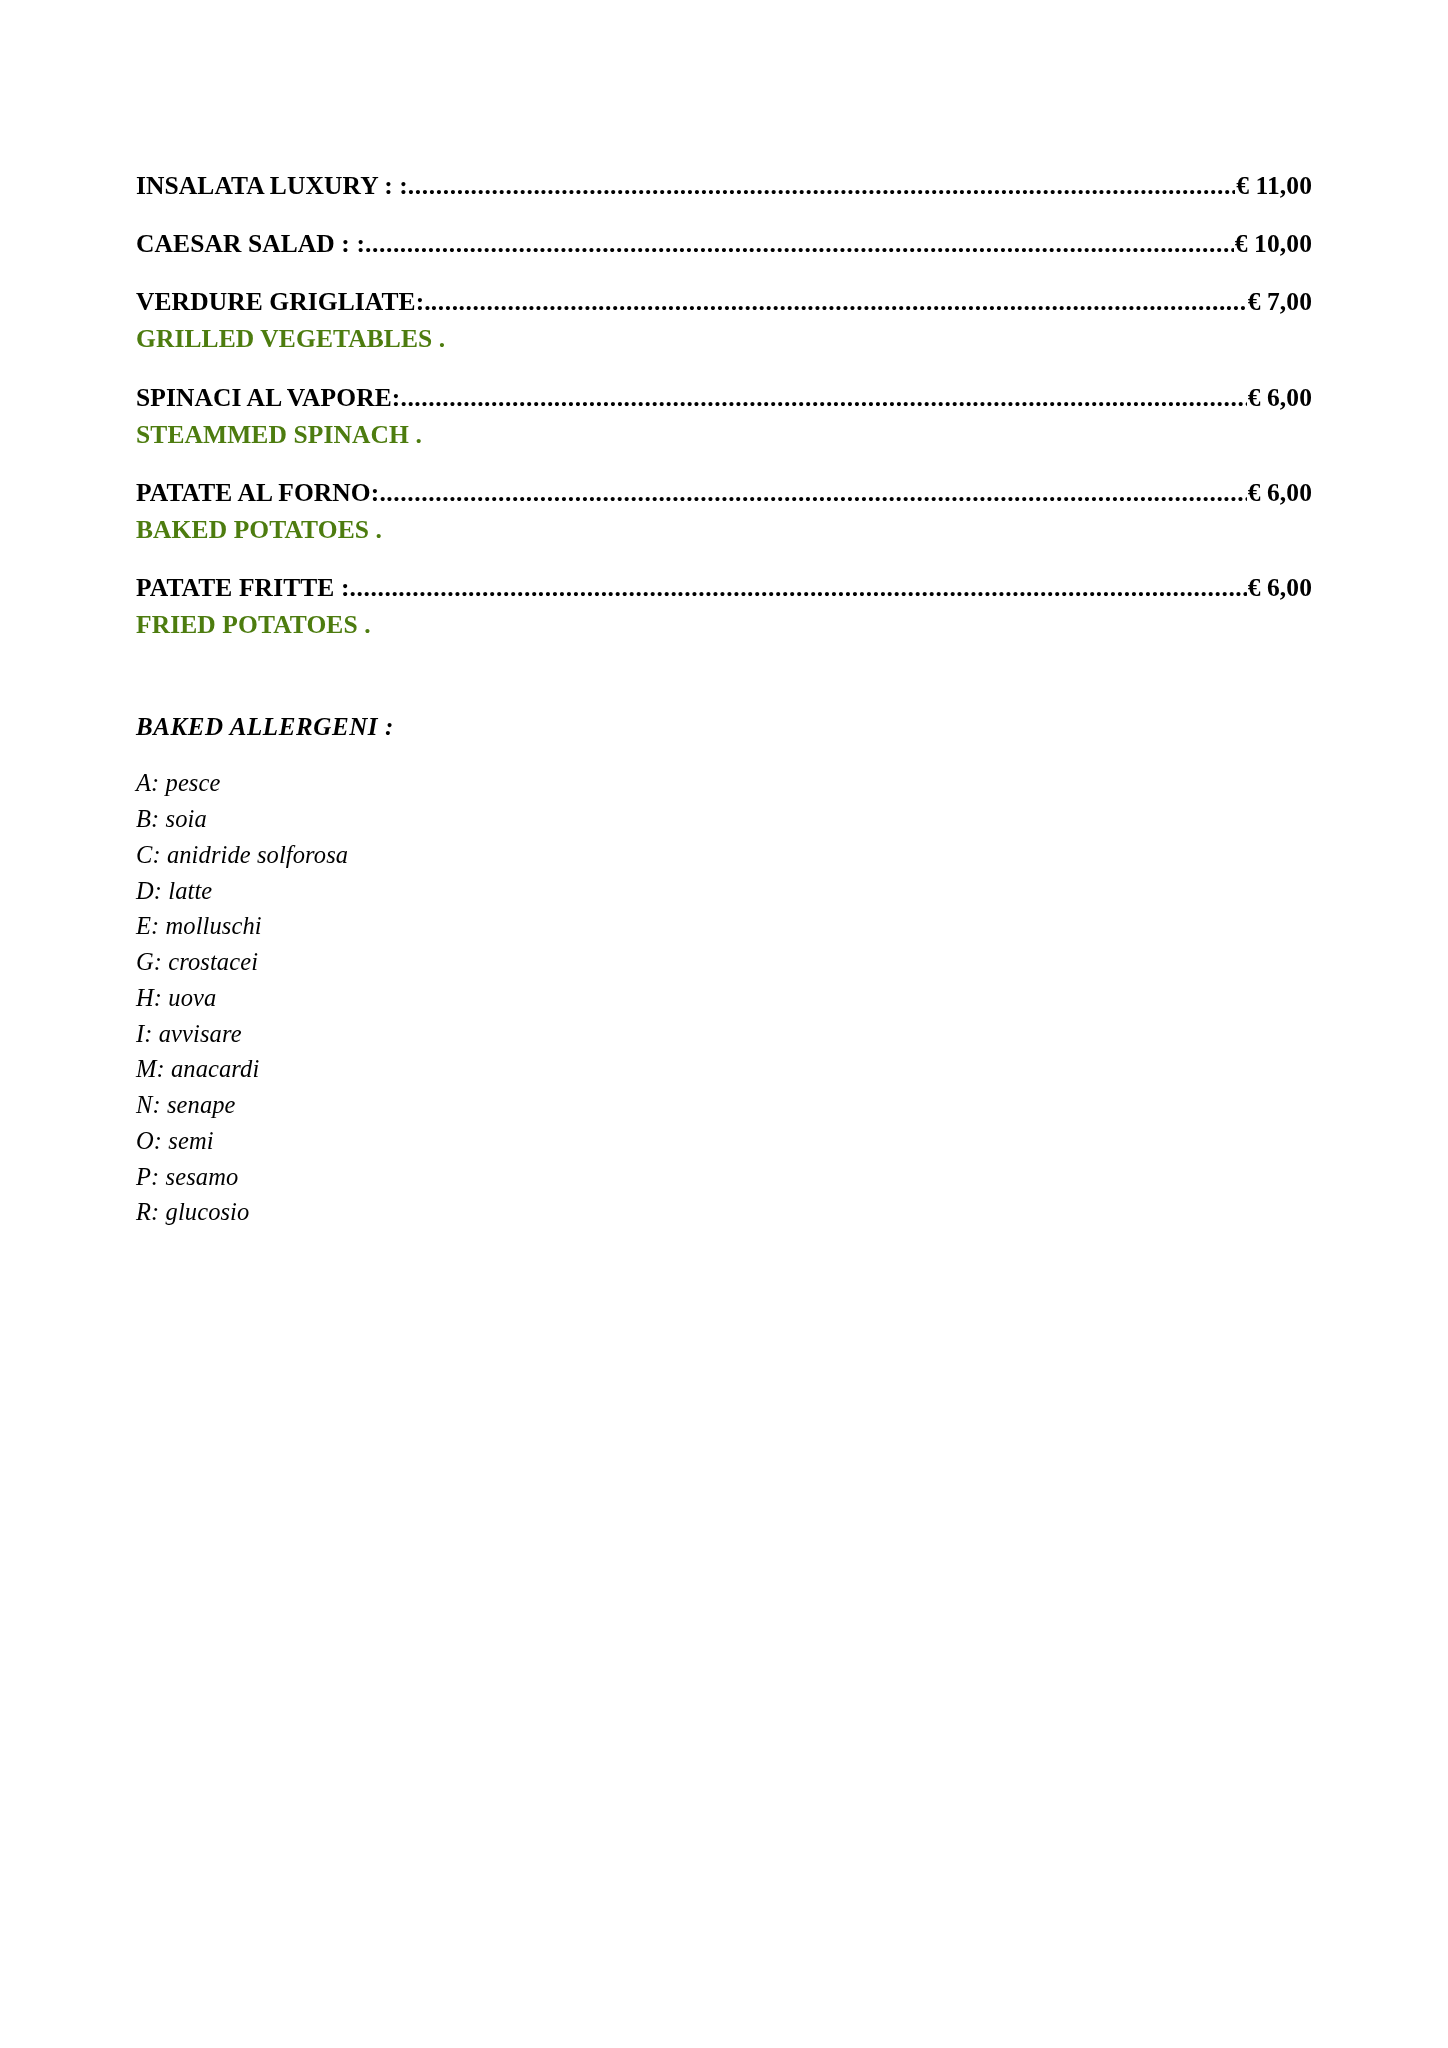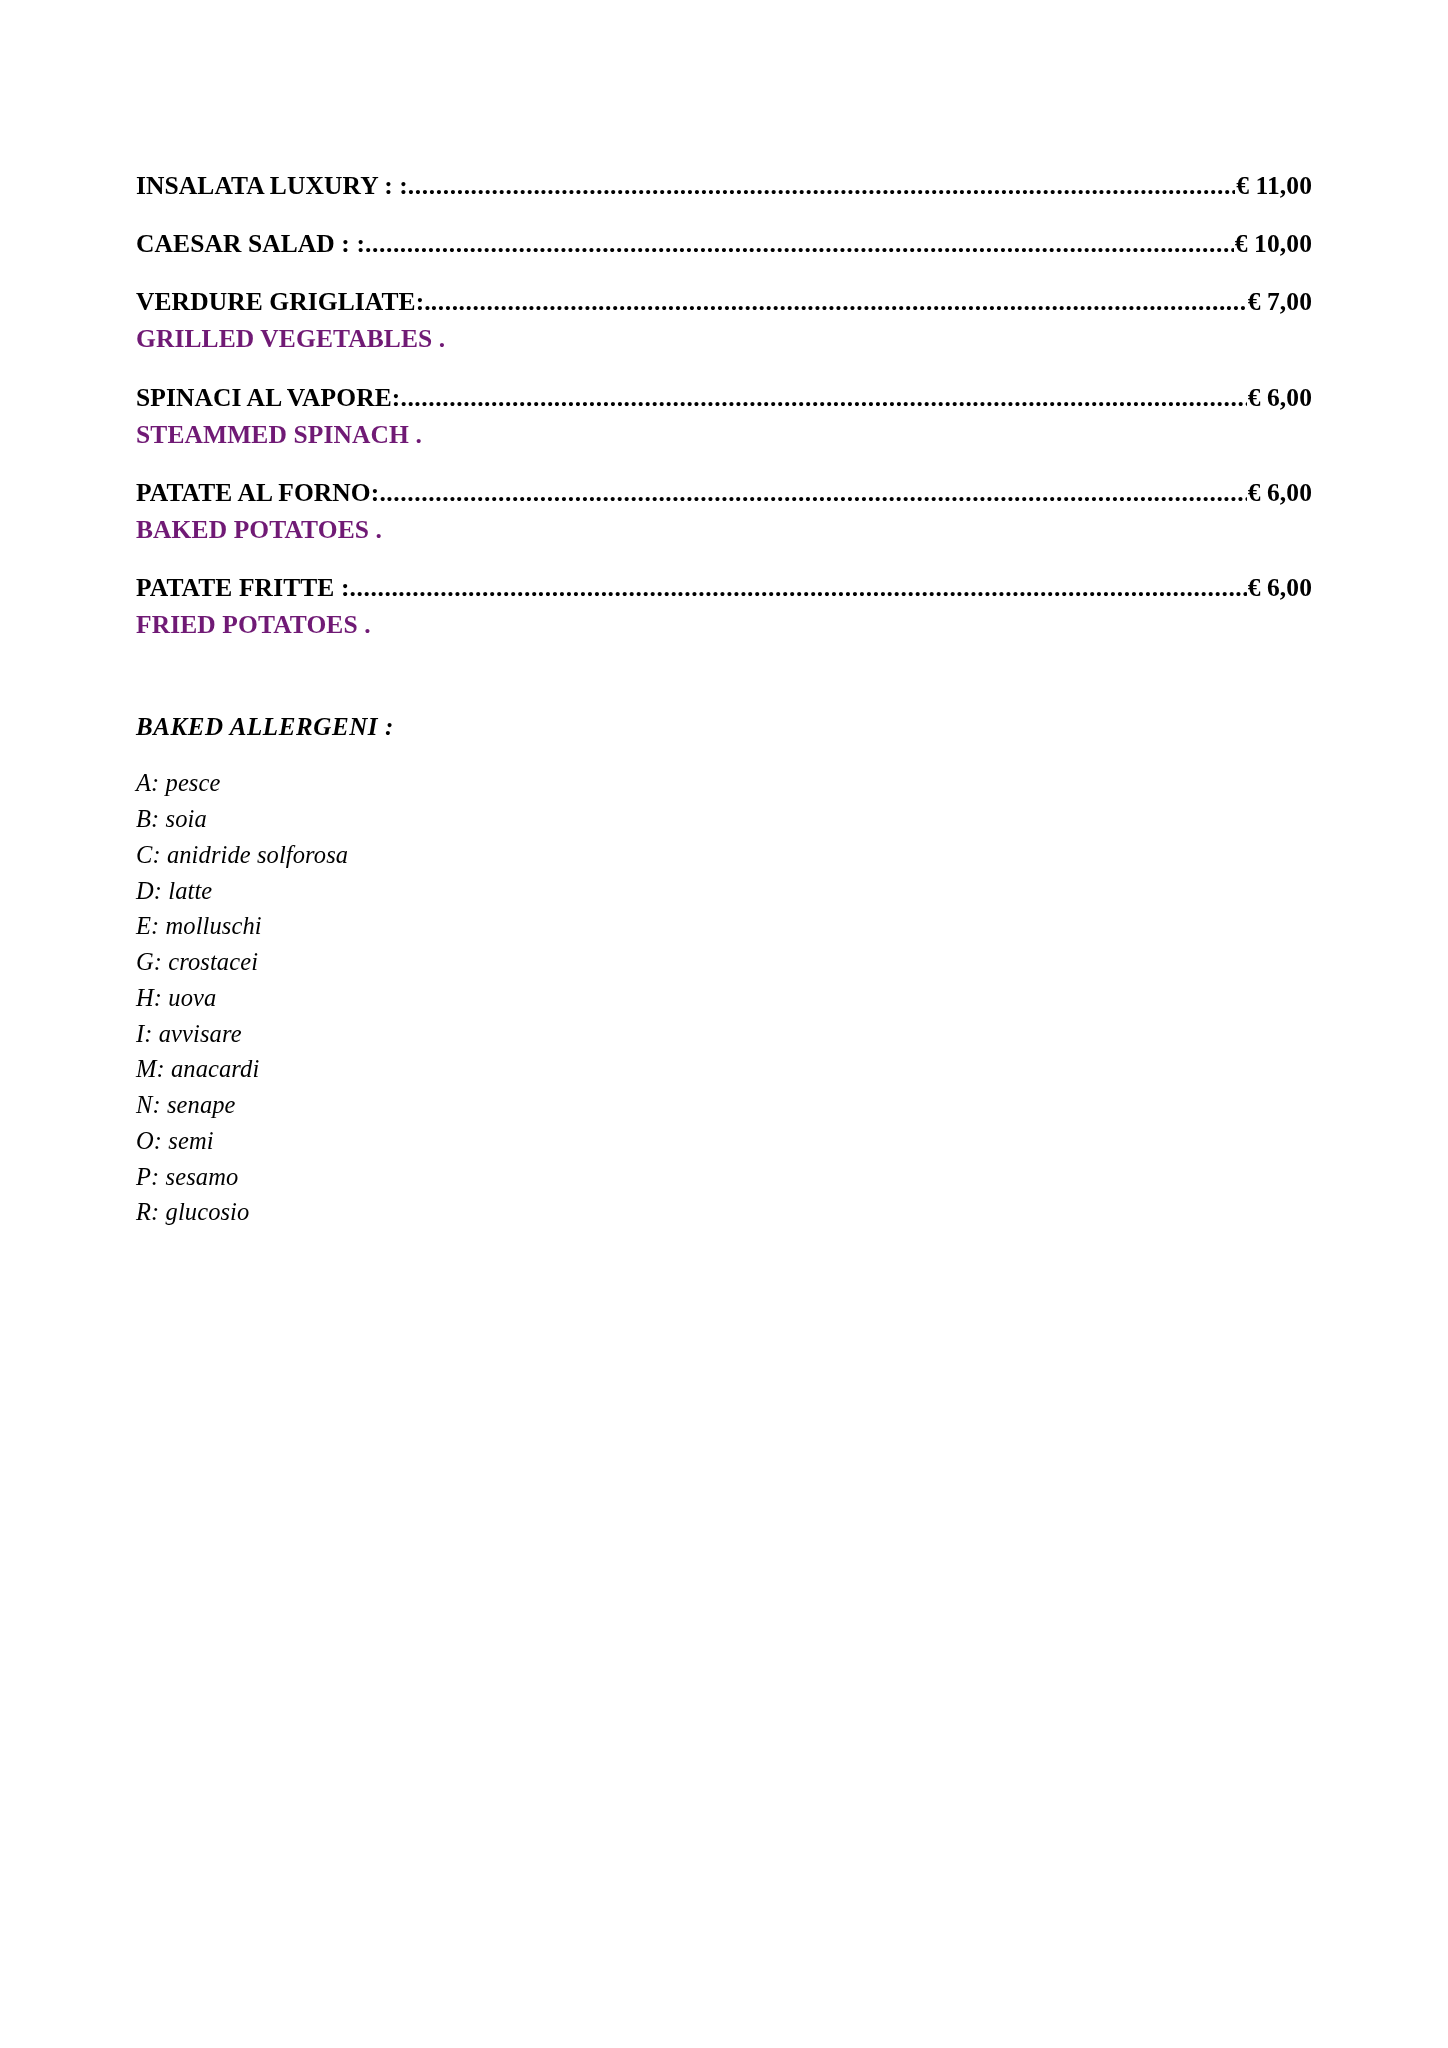--- a/index.html
+++ b/index.html
@@ -60,21 +60,21 @@
     min-width: 10px;
   }
 
   .menu-price {
     flex: 0 0 auto;
     padding-left: 1px;
     text-align: center;
   }
 
   .menu-translation {
-    color: #701a75;
+    color: #4d7c0f;
     font-weight: bold;
     font-size: 25.5px;
     line-height: 1.26;
     margin-top: 5px;
     letter-spacing: 0.1px;
     white-space: nowrap;
   }
 
   
 

